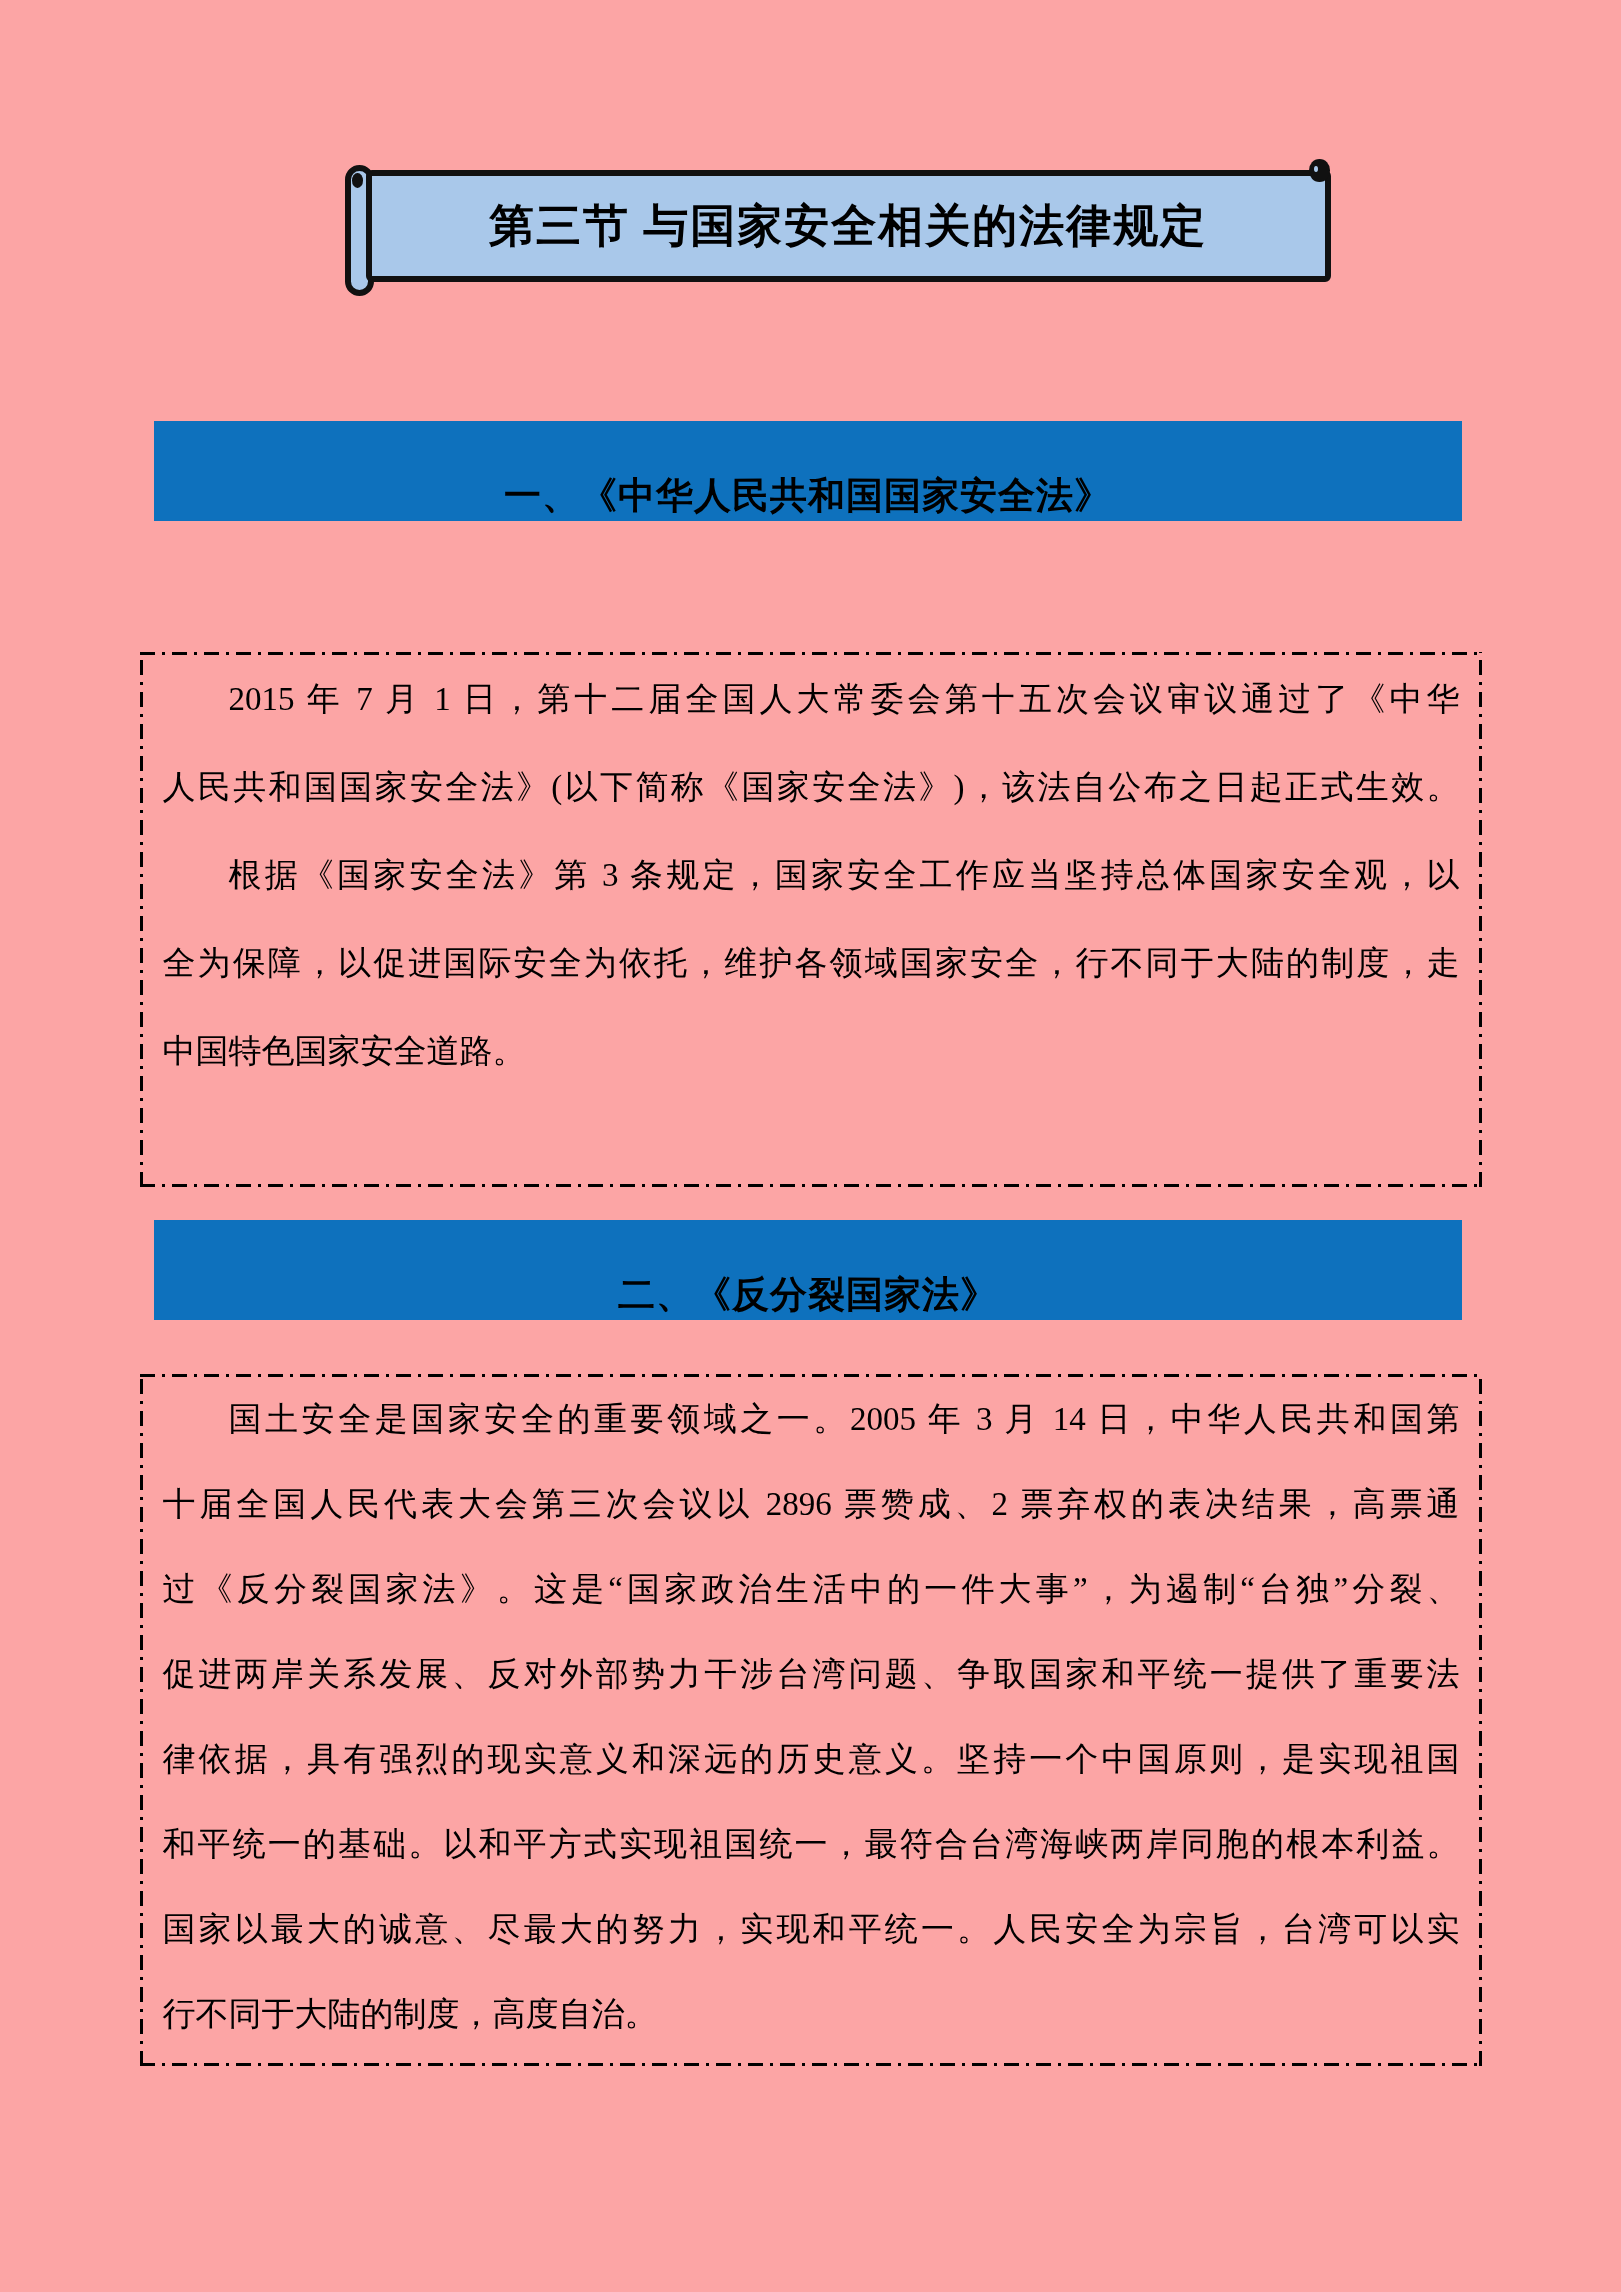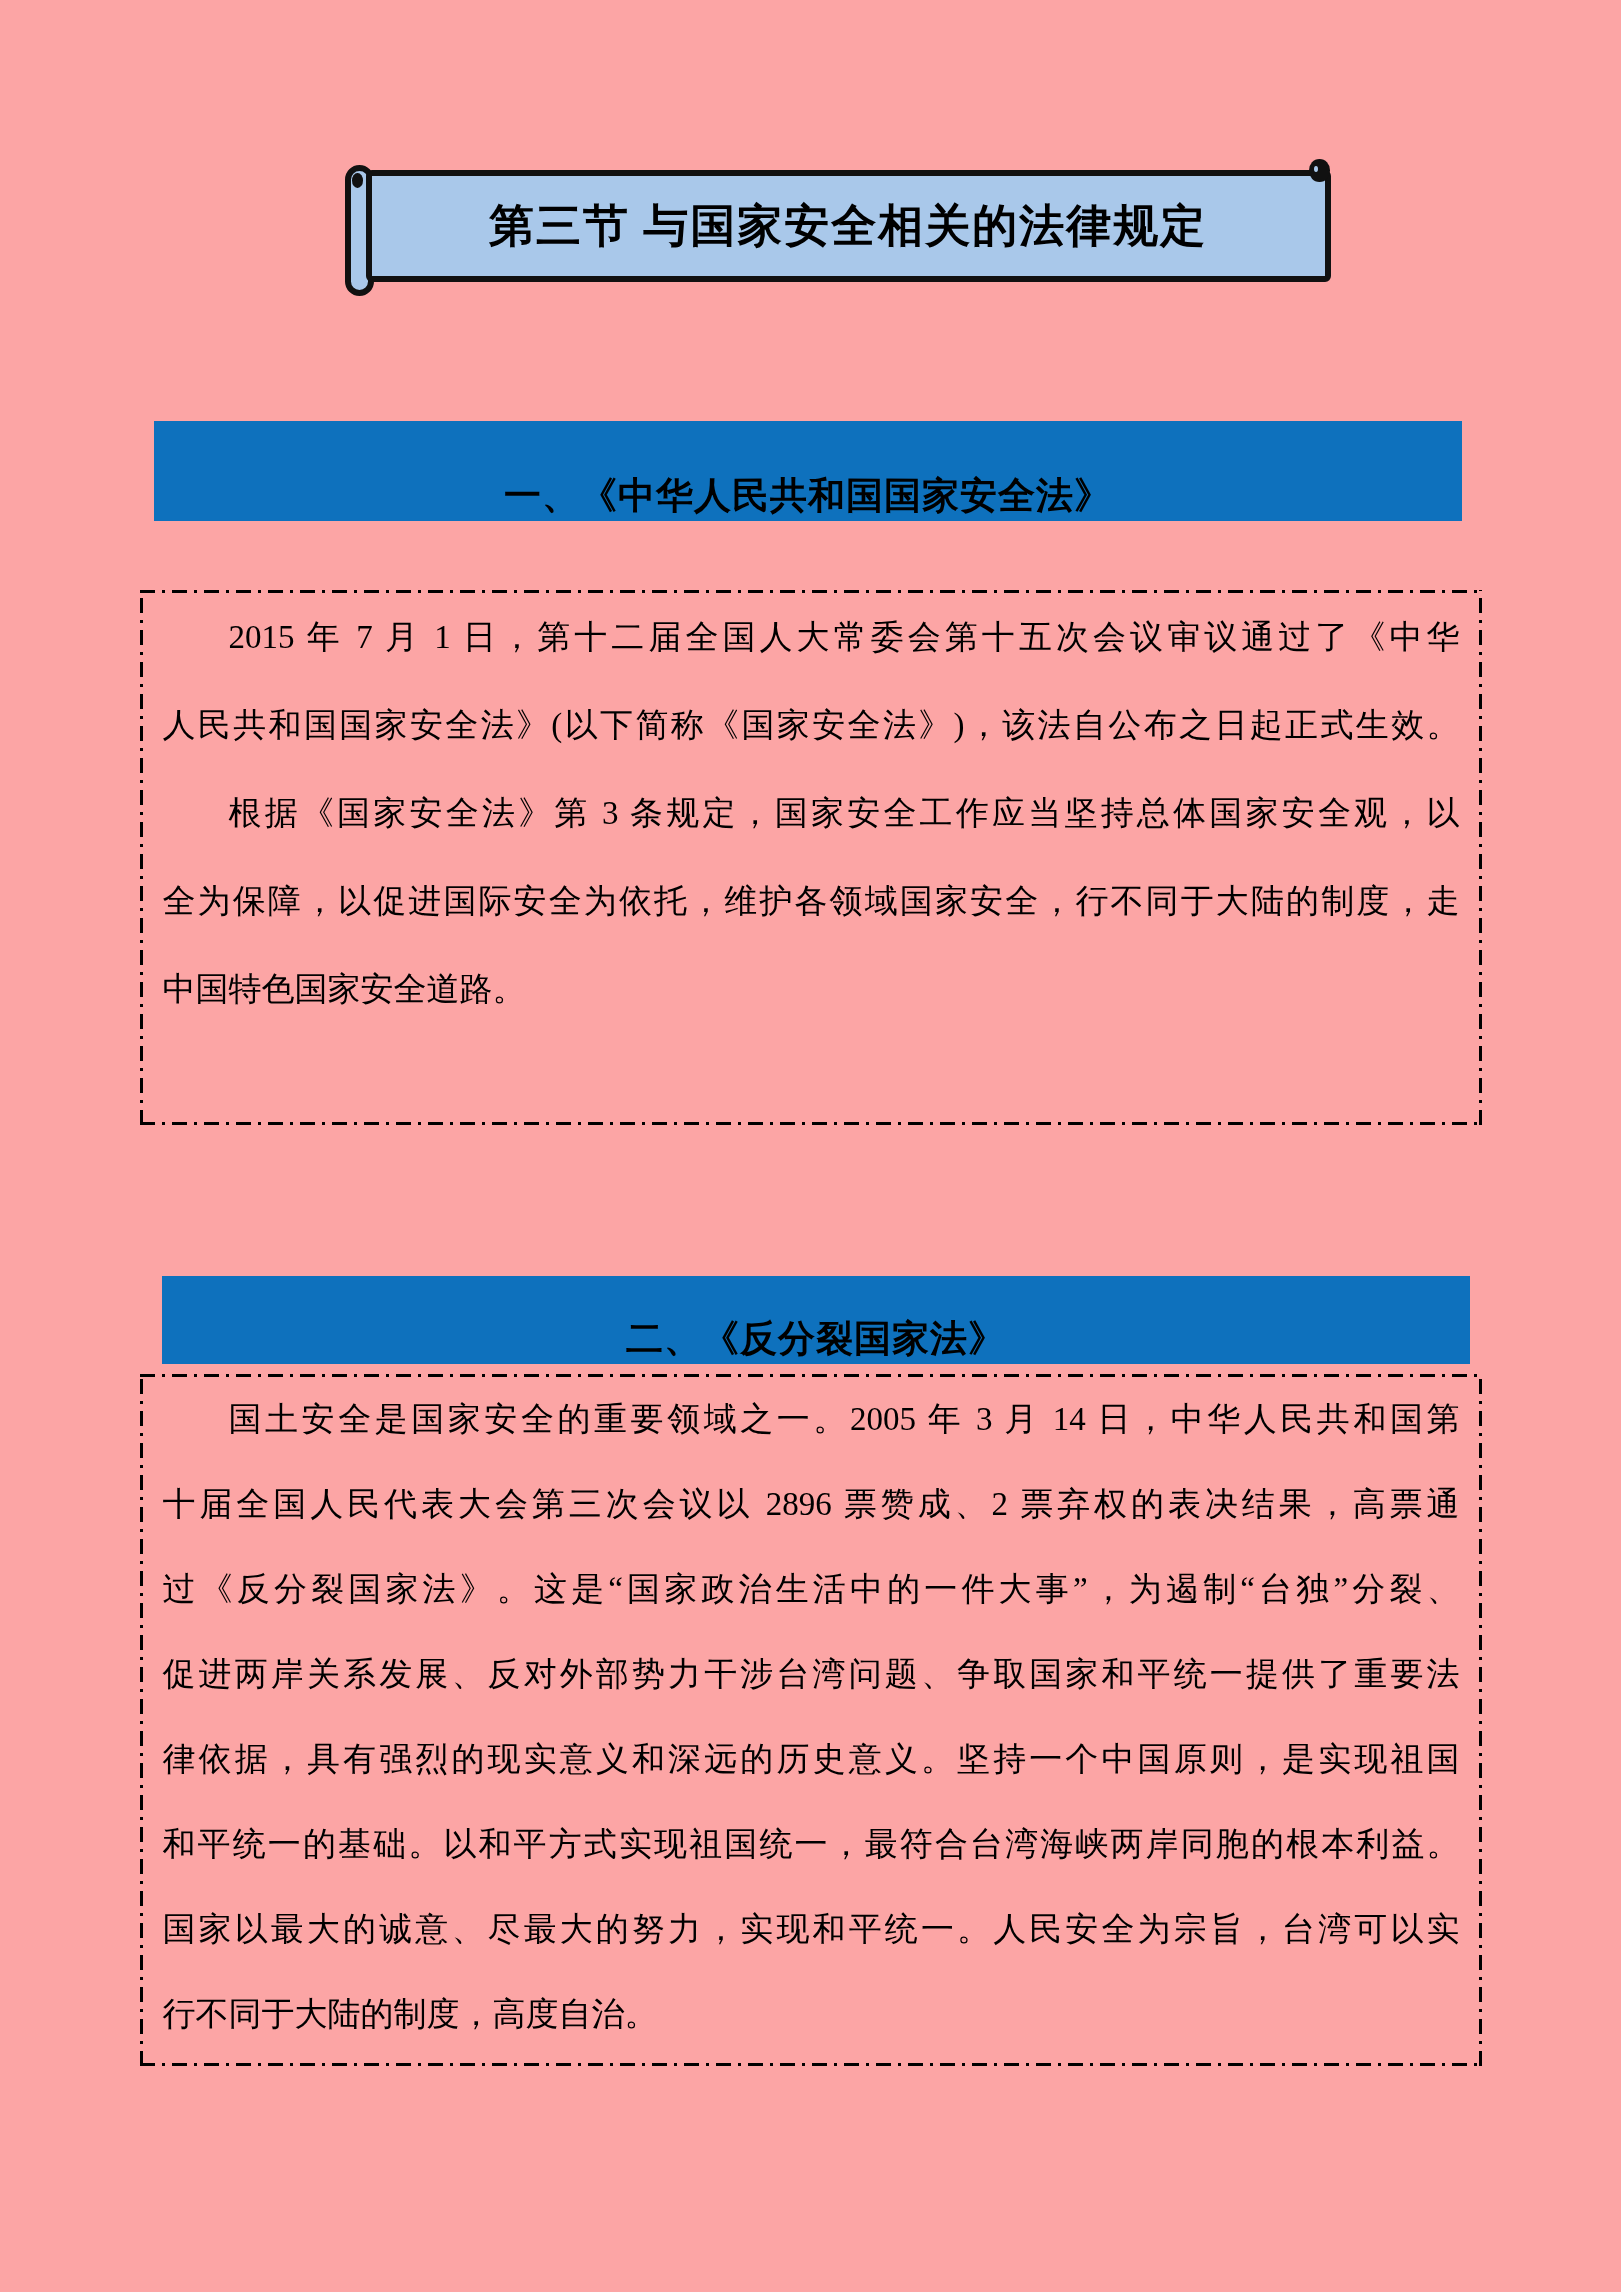--- a/index.html
+++ b/index.html
@@ -48,32 +48,32 @@
     width: 3.9px; height: 5.9px; background: #a9c8ea; border-radius: 50%;
   }
 
   
   .bar {
     position: absolute; left: 154px; width: 1308px;
     background: #0e71bd;
     display: flex; align-items: flex-end; justify-content: center;
   }
   .bar-1 { top: 421px; height: 100px; }
-  .bar-2 { top: 1276px; height: 88px; margin-left: 8px; }
+  .bar-2 { top: 1220px; height: 100px; }
   .bar-heading {
     color: #000000; font-weight: bold; font-size: 37px; letter-spacing: 1px;
     font-family: "Liberation Sans", sans-serif;
   }
 
   
   .dashed-box {
     position: absolute; left: 140px; width: 1342px;
     box-sizing: border-box;
   }
-  .box-1 { top: 590px; height: 535px; }
+  .box-1 { top: 652px; height: 535px; }
   .box-2 { top: 1374px; height: 692px; }
   .dd { position: absolute; display: block; }
   .e-t, .e-b {
     left: 0; right: 0; height: 2.9px;
     background: repeating-linear-gradient(90deg,
       #000 0 14.7px, transparent 14.7px 21.6px, #000 21.6px 25.5px, transparent 25.5px 32px);
   }
   .e-t { top: 0; }
   .e-b { bottom: 0; }
   .e-l, .e-r {

